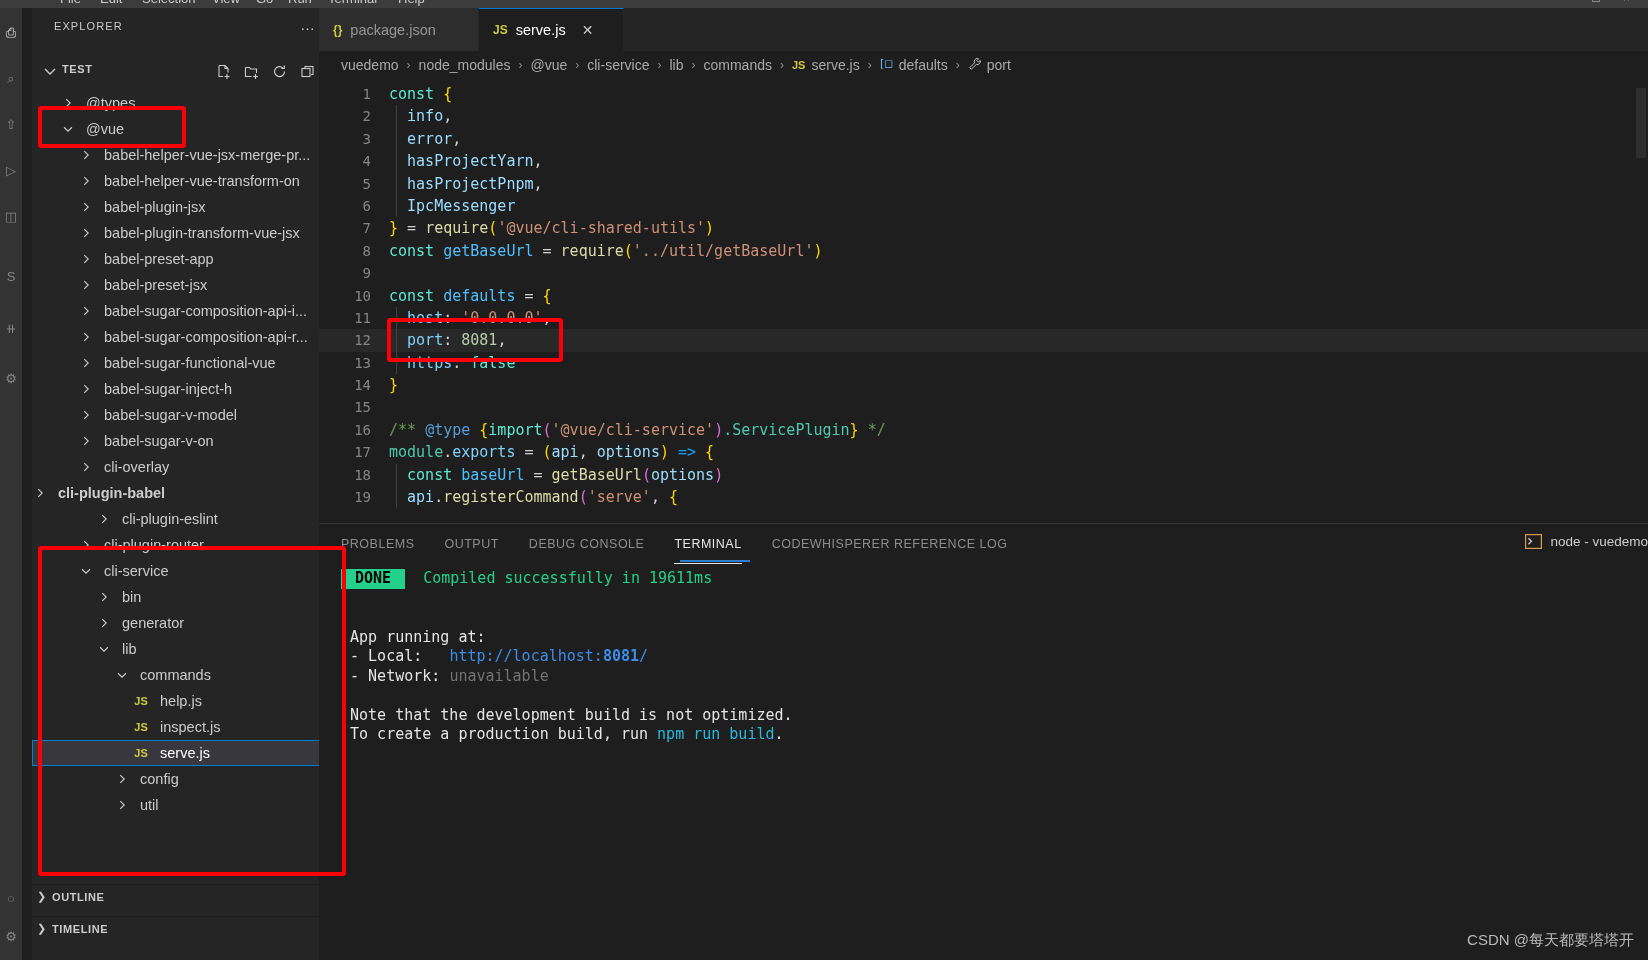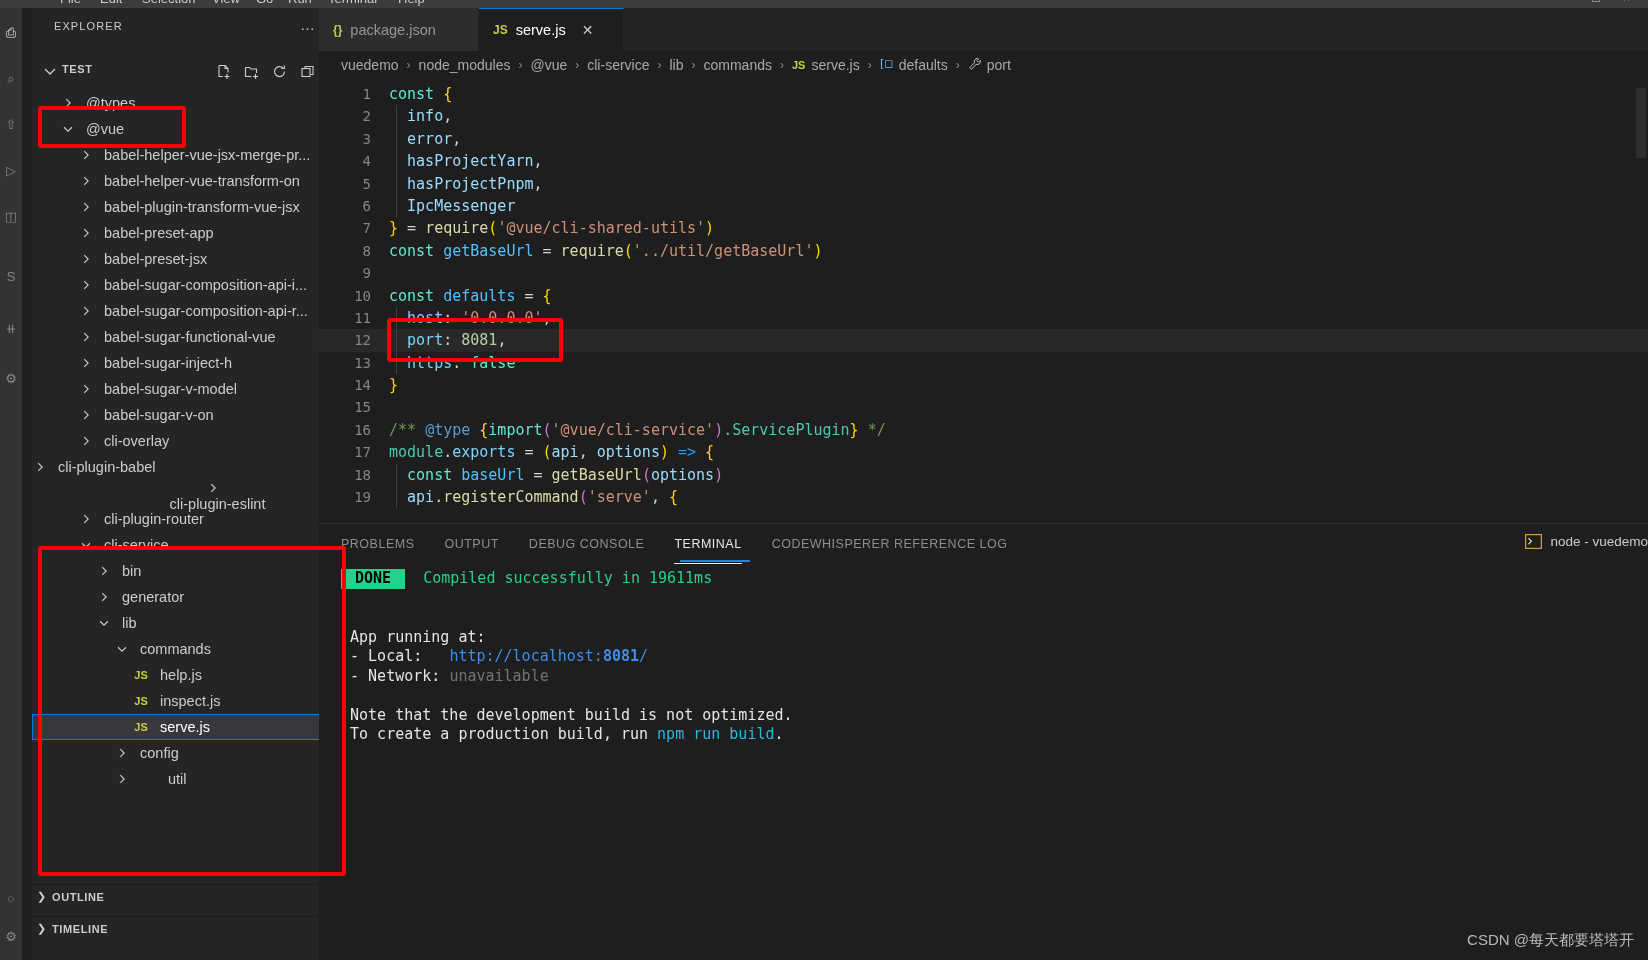--- a/index.html
+++ b/index.html
@@ -292,20 +292,28 @@
             </svg>
           </span>
           <span class="lbl">babel-helper-vue-transform-on</span>
         </div>
         <div class="trow" style="padding-left: 46px;">
           <span class="chev">
             <svg width="14" height="14" viewBox="0 0 16 16">
               <path d="M6 3.5 L10.5 8 L6 12.5" stroke="#cccccc" stroke-width="1.3" fill="none"></path>
             </svg>
           </span>
+          <span class="lbl">babel-plugin-jsx</span>
+        </div>
+        <div class="trow" style="padding-left: 46px;">
+          <span class="chev">
+            <svg width="14" height="14" viewBox="0 0 16 16">
+              <path d="M6 3.5 L10.5 8 L6 12.5" stroke="#cccccc" stroke-width="1.3" fill="none"></path>
+            </svg>
+          </span>
           <span class="lbl">babel-plugin-transform-vue-jsx</span>
         </div>
         <div class="trow" style="padding-left: 46px;">
           <span class="chev">
             <svg width="14" height="14" viewBox="0 0 16 16">
               <path d="M6 3.5 L10.5 8 L6 12.5" stroke="#cccccc" stroke-width="1.3" fill="none"></path>
             </svg>
           </span>
           <span class="lbl">babel-preset-app</span>
         </div>
@@ -366,29 +374,29 @@
           <span class="lbl">babel-sugar-v-on</span>
         </div>
         <div class="trow" style="padding-left: 46px;">
           <span class="chev">
             <svg width="14" height="14" viewBox="0 0 16 16">
               <path d="M6 3.5 L10.5 8 L6 12.5" stroke="#cccccc" stroke-width="1.3" fill="none"></path>
             </svg>
           </span>
           <span class="lbl">cli-overlay</span>
         </div>
-        <div class="trow" style="">
+        <div class="trow" style=" font-weight: bold;">
           <span class="chev">
             <svg width="14" height="14" viewBox="0 0 16 16">
               <path d="M6 3.5 L10.5 8 L6 12.5" stroke="#cccccc" stroke-width="1.3" fill="none"></path>
             </svg>
           </span>
           <span class="lbl">cli-plugin-babel</span>
         </div>
-        <div class="trow" style="padding-left: 64px; flex-direction: column;">
+        <div class="trow" style="padding-left: 64px;">
           <span class="chev">
             <svg width="14" height="14" viewBox="0 0 16 16">
               <path d="M6 3.5 L10.5 8 L6 12.5" stroke="#cccccc" stroke-width="1.3" fill="none"></path>
             </svg>
           </span>
           <span class="lbl">cli-plugin-eslint</span>
         </div>
         <div class="trow" style="padding-left: 46px;">
           <span class="chev">
             <svg width="14" height="14" viewBox="0 0 16 16">
@@ -450,21 +458,21 @@
           <span class="lbl">serve.js</span>
         </div>
         <div class="trow" style="padding-left: 82px;">
           <span class="chev">
             <svg width="14" height="14" viewBox="0 0 16 16">
               <path d="M6 3.5 L10.5 8 L6 12.5" stroke="#cccccc" stroke-width="1.3" fill="none"></path>
             </svg>
           </span>
           <span class="lbl">config</span>
         </div>
-        <div class="trow" style="padding-left: 82px; gap: 28px;">
+        <div class="trow" style="padding-left: 82px;">
           <span class="chev">
             <svg width="14" height="14" viewBox="0 0 16 16">
               <path d="M6 3.5 L10.5 8 L6 12.5" stroke="#cccccc" stroke-width="1.3" fill="none"></path>
             </svg>
           </span>
           <span class="lbl">util</span>
         </div>
       </div>
 
     <div class="sb-section" style="bottom:52px;">

